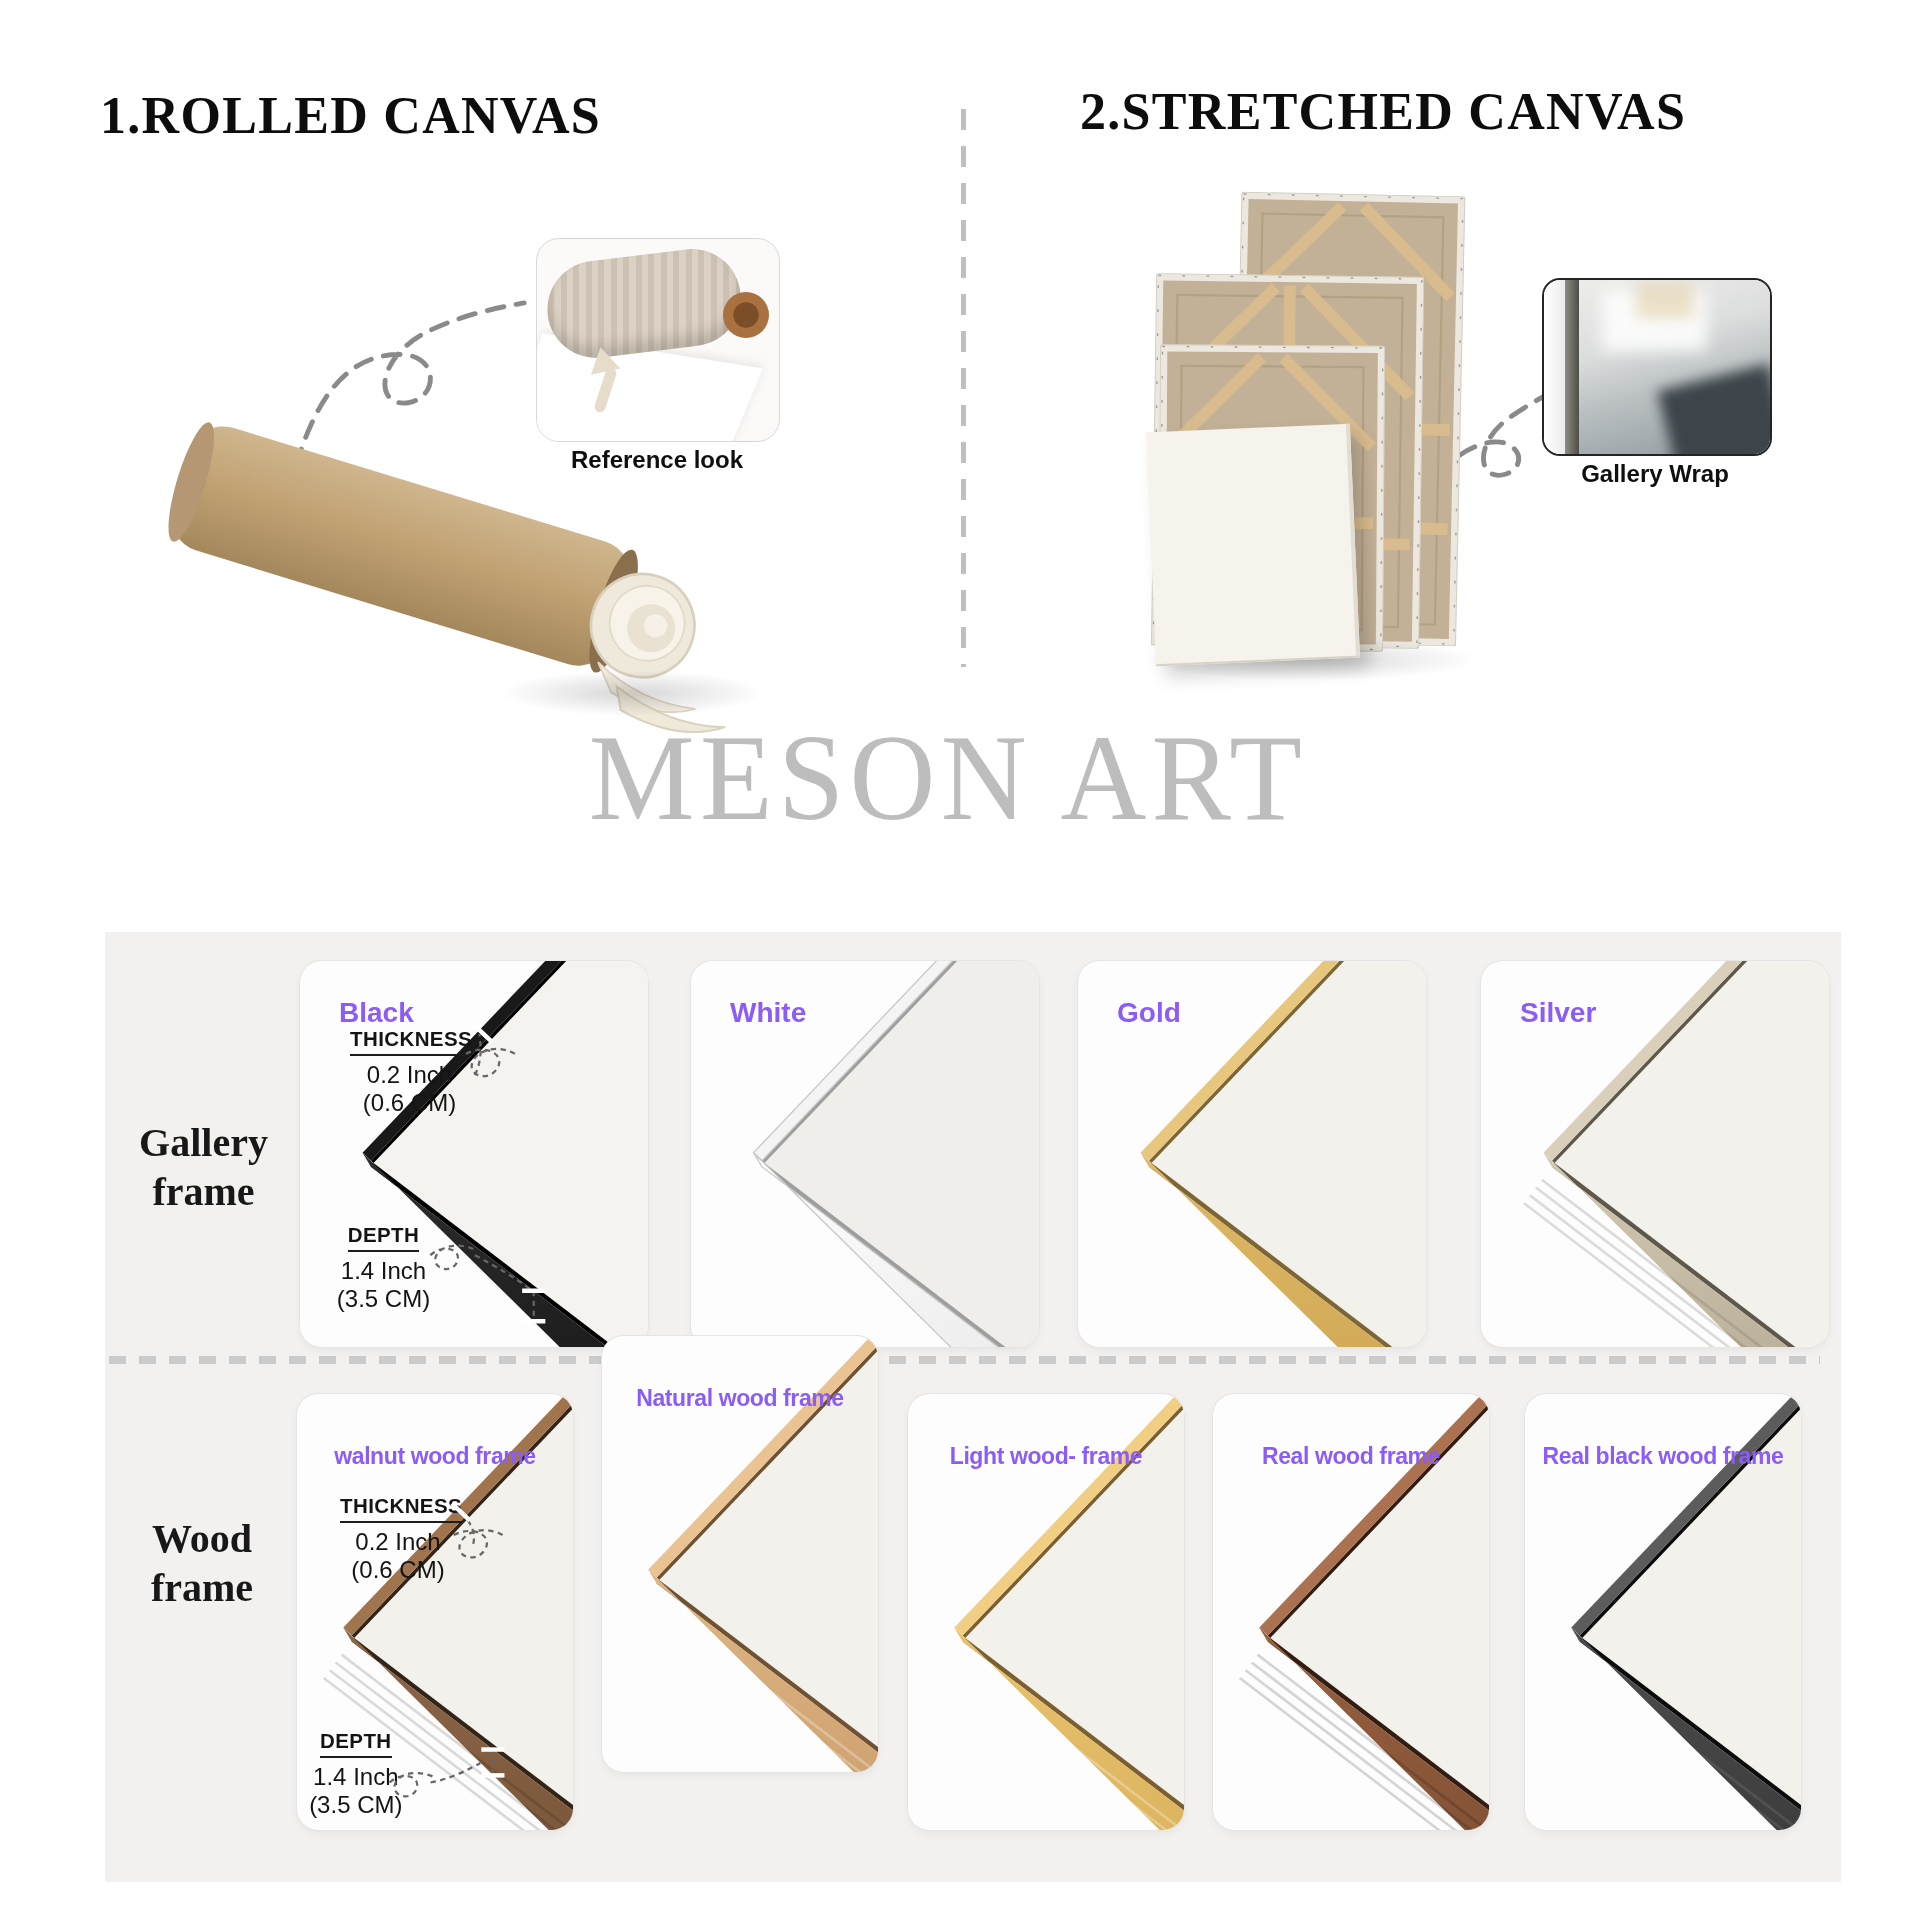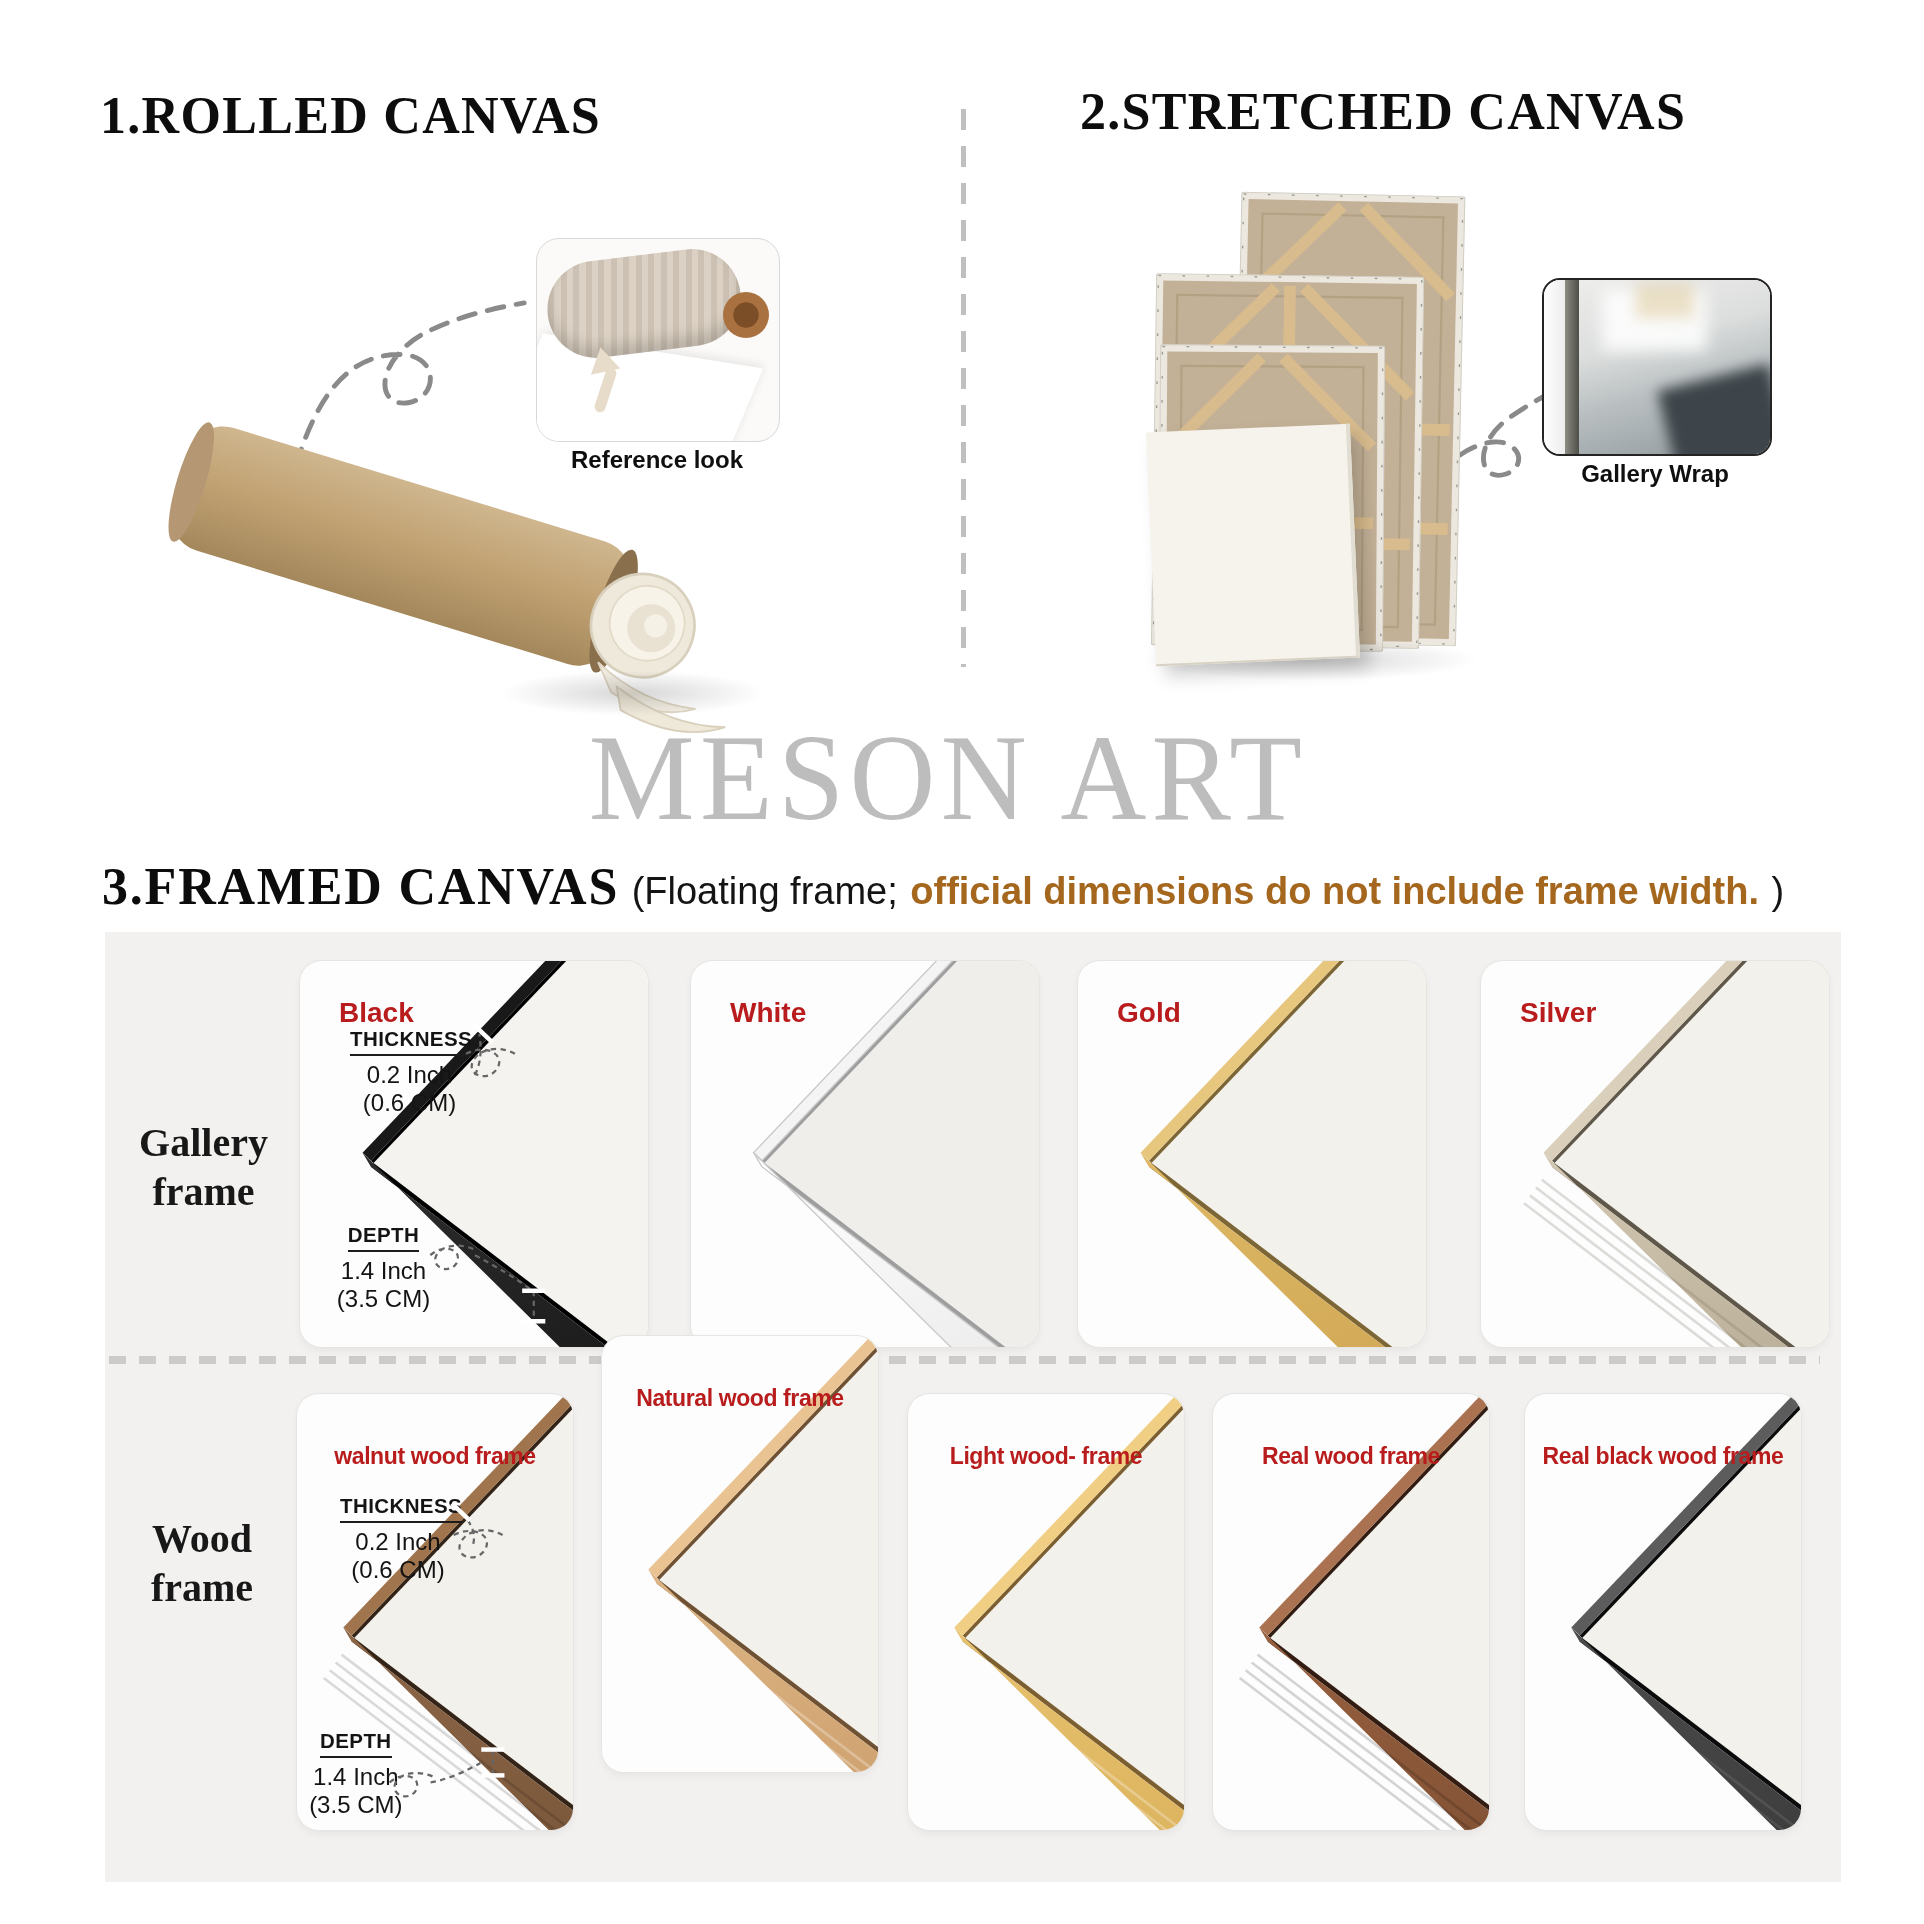--- a/index.html
+++ b/index.html
@@ -68,21 +68,21 @@
   
   .panel{position:absolute;left:105px;top:932px;width:1736px;height:950px;background:#f2f1ef;}
   .row-label{position:absolute;text-align:center;font-family:"Liberation Serif",serif;
              font-weight:700;font-size:40px;color:#181818;line-height:1.22;}
   #lbl-standard{left:100px;top:1119px;width:207px;}
   #lbl-wood{left:105px;top:1515px;width:194px;}
   
   .card{position:absolute;background:#fdfdfd;border-radius:21.4px;overflow:hidden;
         box-shadow:0 0 0 0.9px #e6e5e3, 0 3.6px 9px rgba(0,0,0,.05);}
   .card svg.frame-graphic{position:absolute;left:0;top:0;}
-  .card-label{position:absolute;font-weight:700;color:#b91c1c;}
+  .card-label{position:absolute;font-weight:700;color:#8b5cf6;}
   .std-label{left:39px;top:36px;font-size:28px;}
   .wood-label{left:0;right:0;top:25px;text-align:center;font-size:23px;letter-spacing:-0.4px;margin-top:24px;}
   .ann{position:absolute;text-align:center;color:#141414;line-height:1.18;}
   .ann-title{display:inline-block;font-size:20.5px;font-weight:700;letter-spacing:0.4px;
              border-bottom:2.7px solid #1d1d1d;padding-bottom:2.7px;margin-bottom:5px;}
   .ann-val{font-size:24px;}
   .overlay-svg{position:absolute;left:0;top:0;pointer-events:none;}
 </style>
 </head>
 <body>
@@ -173,26 +173,20 @@
     <div class="gal-paint">
       <div class="gal-blob2"></div>
       <div class="gal-blob3"></div>
       <div class="gal-blob1"></div>
     </div>
   </div>
   <div class="photo-caption" id="gal-caption">Gallery Wrap</div>
 
   <div class="logo" style="color: rgb(189, 189, 189);">MESON ART</div>
 
-  <div class="h3wrap">
-    <span class="h3serif">3.FRAMED CANVAS</span>
-    <span class="h3plain">(Floating frame;</span>
-    <span class="h3accent" id="h3accent" style="color: rgb(165, 103, 29);">official dimensions do not include frame width.</span>
-    <span class="h3plain">)</span>
-  </div>
 
   <div class="panel"></div>
 
   <div class="row-label" id="lbl-standard">
     <div>Gallery</div>
     <div>frame</div>
   </div>
   <div class="row-label" id="lbl-wood">
     <div>Wood</div>
     <div>frame</div>

